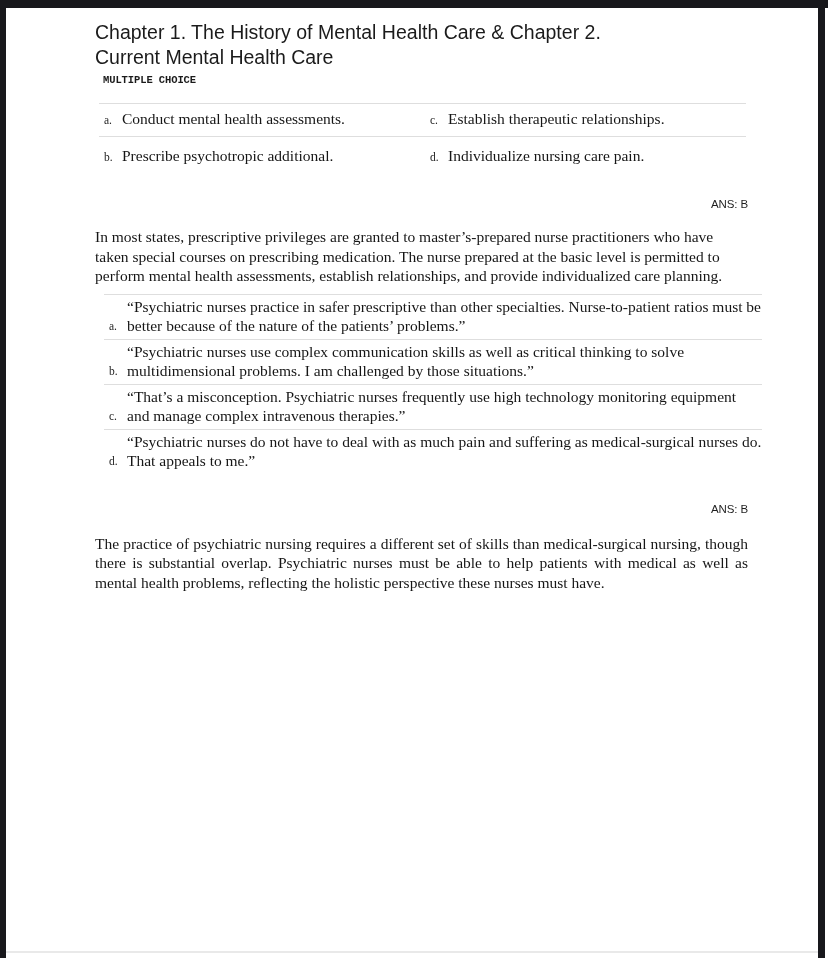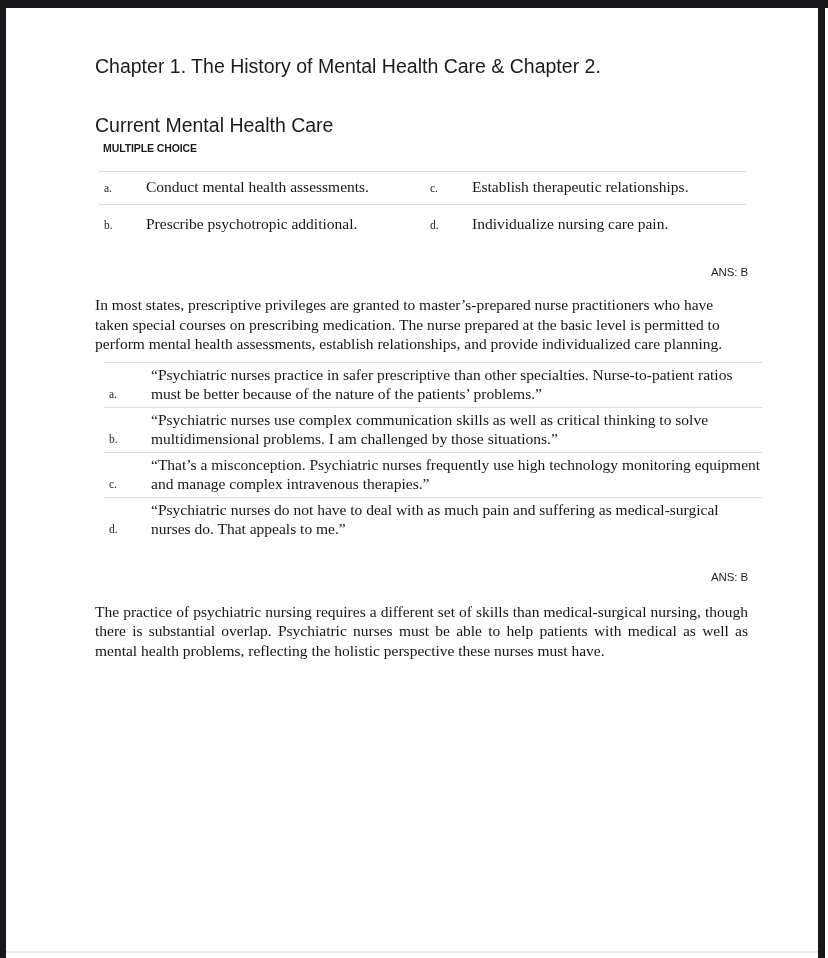--- a/index.html
+++ b/index.html
@@ -14,24 +14,24 @@
   
   .bar-top    { position: absolute; top: 0; left: 0; width: 828px; height: 8px;  background: #18181c; }
   .bar-left   { position: absolute; top: 0; left: 0; width: 6px;  height: 958px; background: #18181c; }
   .bar-right  { position: absolute; top: 0; left: 818px; width: 7px; height: 958px; background: #18181c; }
   .line-bottom{ position: absolute; top: 951px; left: 6px; right: 10px; height: 2px; background: #e9e9e9; }
 
   .content { position: absolute; top: 8px; left: 6px; width: 816px; padding: 12px 74px 0 89px; box-sizing: border-box; }
 
   .title-line {
     font-family: "Liberation Sans", "DejaVu Sans", sans-serif;
-    font-size: 19.5px; line-height: 25px; color: #1b1b1b; font-weight: 400; margin-top: 34px;
+    font-size: 19.5px; line-height: 25px; color: #1b1b1b; font-weight: 400;
   }
   .section-label {
-    font-family: Liberation Sans, sans-serif;
+    font-family: Liberation Mono, monospace;
     font-size: 10.5px; font-weight: 700; letter-spacing: -0.1px;
     color: #1b1b1b; margin: 4px 0 16px 8px; line-height: 13px;
   }
 
   .stem { margin: 22px 0 0 0; font-size: 15.5px; line-height: 21px; }
   .qnum { display: inline-block; width: 51px; margin-left: 9px; font-size: 14px; }
 
   .opt-table { box-sizing: border-box; }
   .opt-table-1 { margin: 11px 0 0 4px; width: 647px; }
   .opt-table-2 { margin: 8px 0 0 9px; width: 658px; }
@@ -47,21 +47,21 @@
   .opt-table-1 .opt-cell-left { width: 326px; flex: 0 0 326px; }
   .opt-table-1 .opt-cell-right { flex: 1; }
 
   .opt-table-2 .opt-row { align-items: flex-end; padding: 2px 0 3px 0; }
 
   .opt-letter {
     display: inline-block; width: 23px; flex: 0 0 23px;
     padding-left: 5px; box-sizing: border-box;
     font-size: 11.5px; line-height: 19px; color: #1d1d1d;
   }
-  .opt-text { font-size: 15.5px; line-height: 20px; margin-left: 24px; }
+  .opt-text { font-size: 15.5px; line-height: 20px; }
   .opt-table-2 .opt-text { line-height: 19.5px; flex: 1; }
 
   .ans {
     font-family: "Liberation Sans", "DejaVu Sans", sans-serif;
     font-size: 11.5px; letter-spacing: -0.1px; color: #1f1f1f;
     margin: 26px 0 0 8px; line-height: 14px; text-align: right;
   }
   .ans-2 { margin-top: 28px; }
 
   .rationale { margin: 16px 0 0 0; font-size: 15.5px; line-height: 19.5px; max-width: 653px; }

